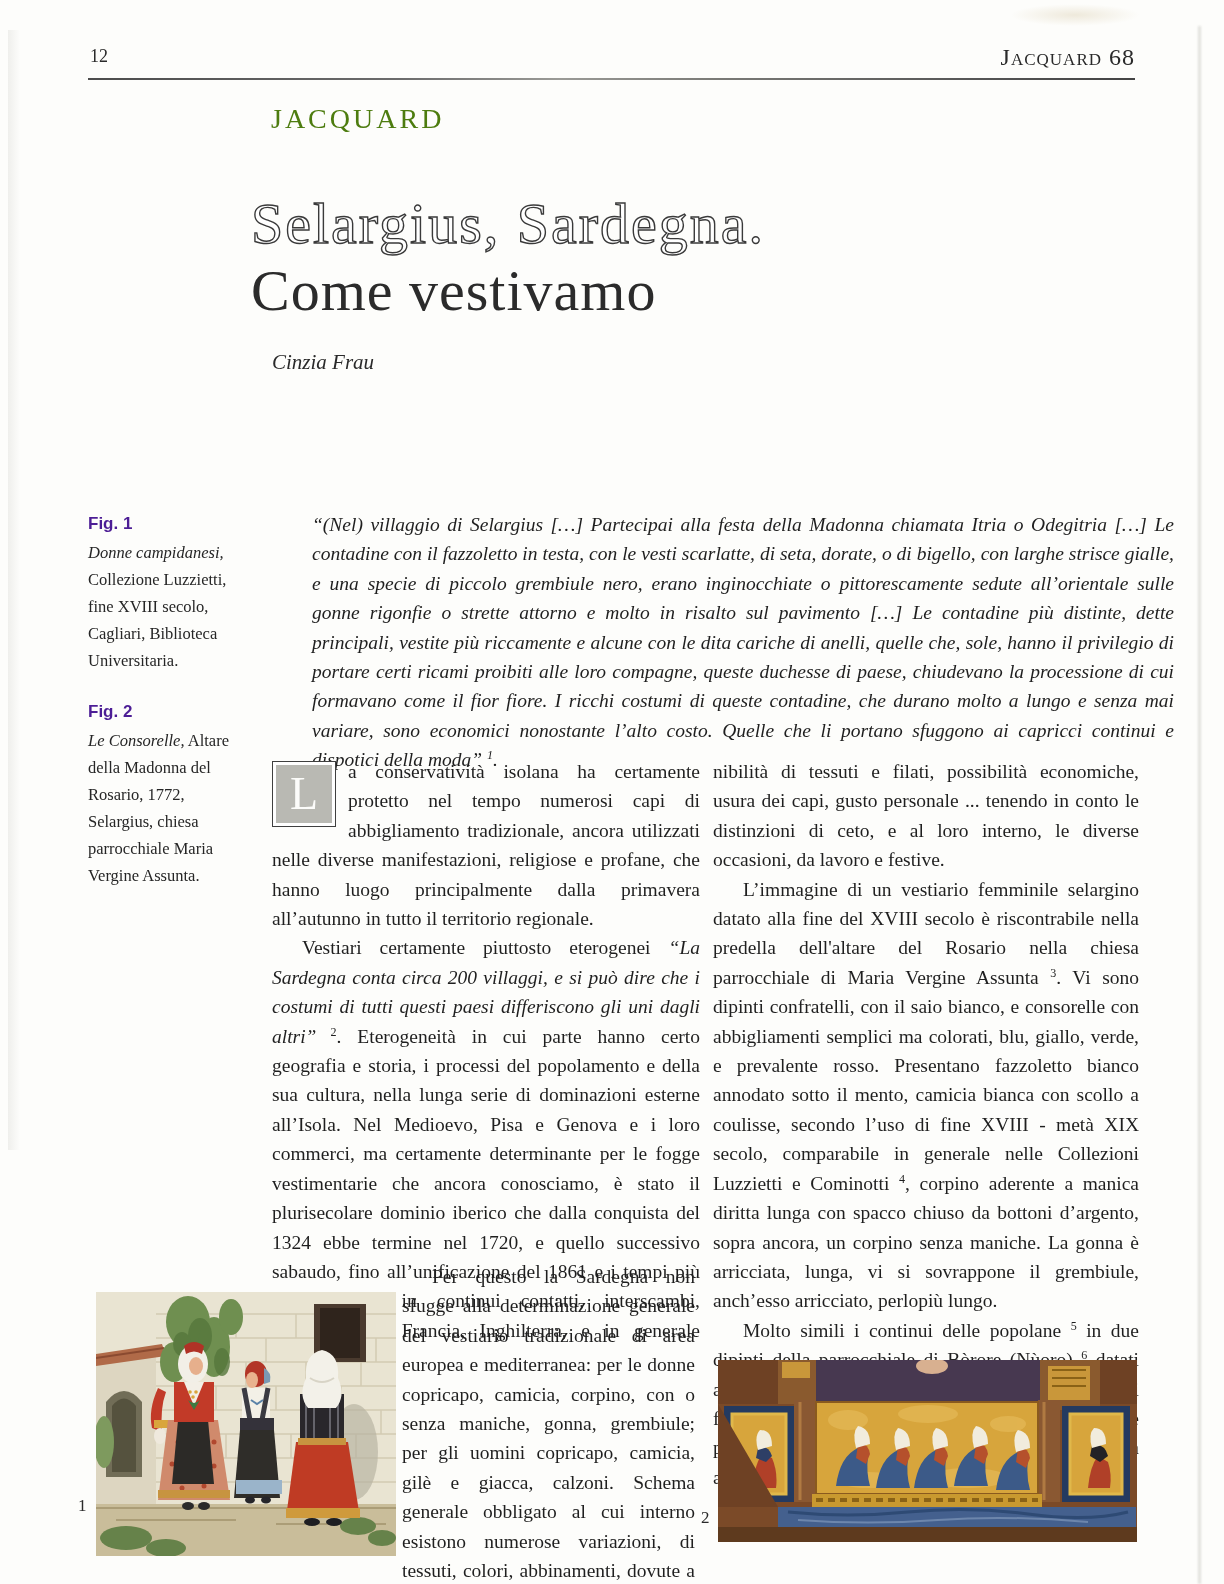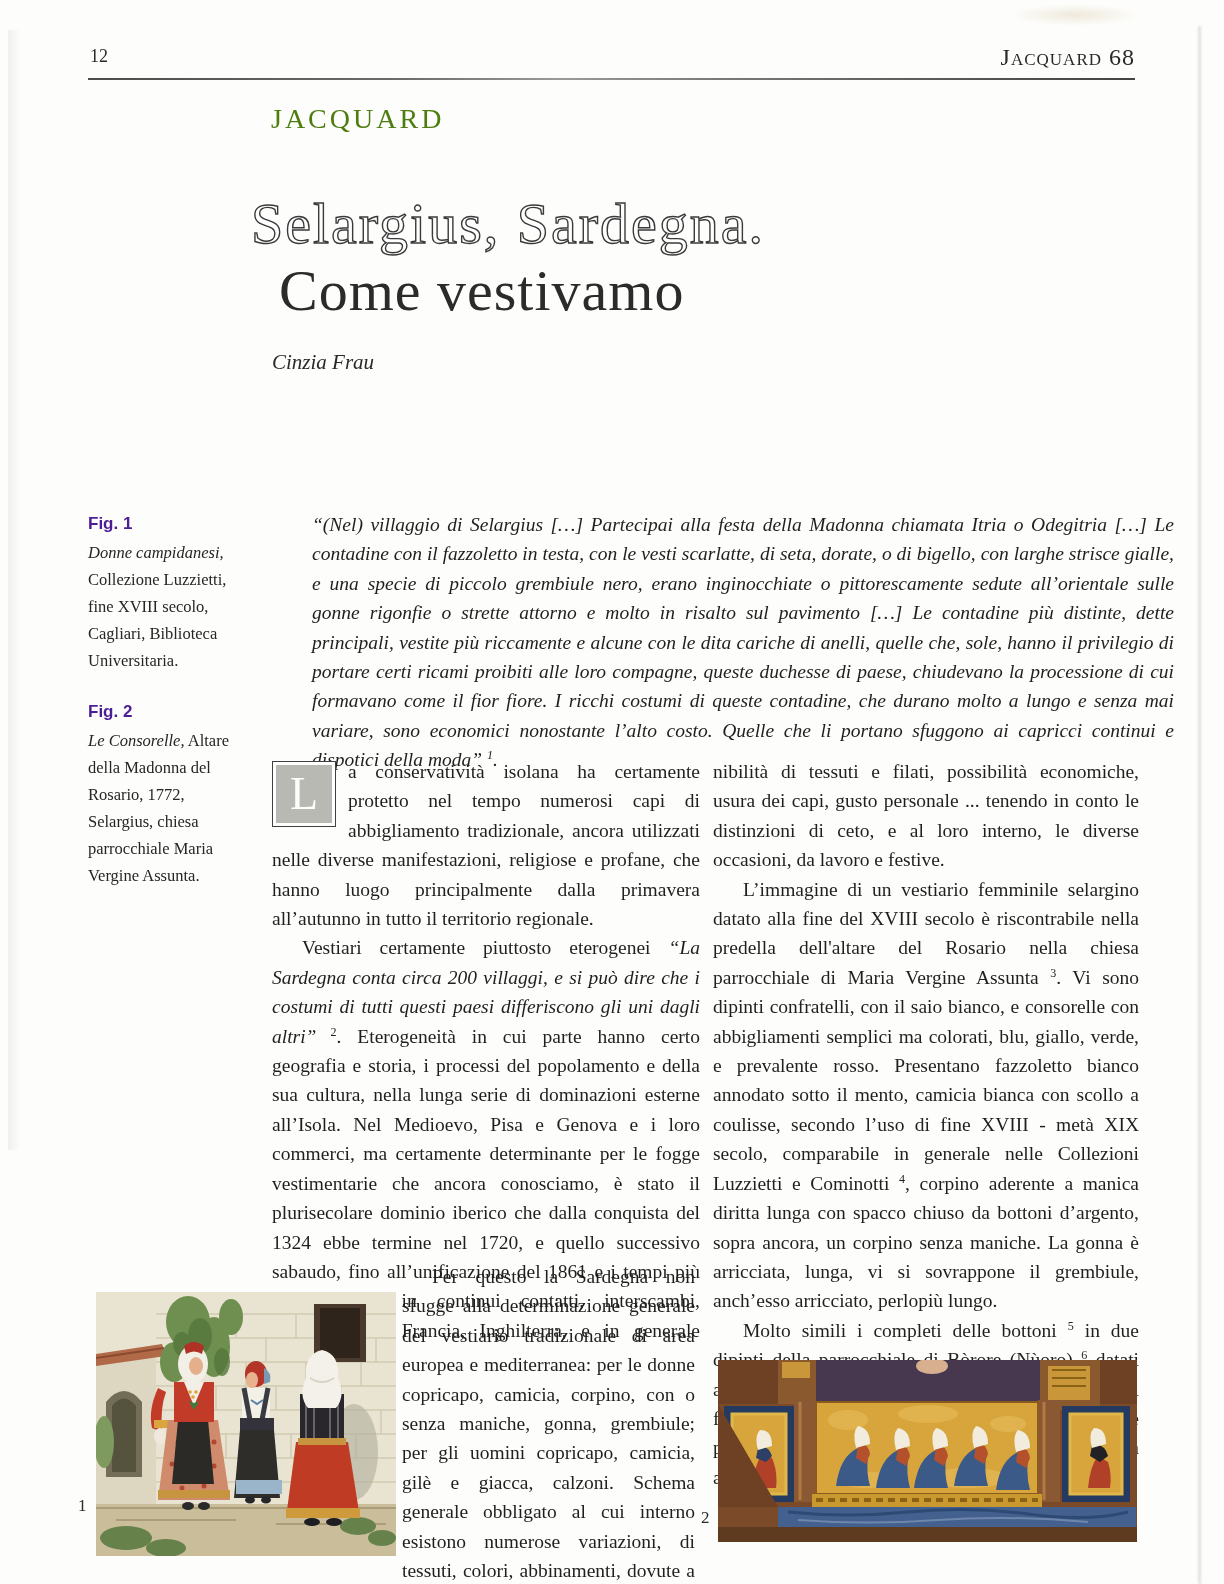--- a/index.html
+++ b/index.html
@@ -26,21 +26,21 @@
     background:linear-gradient(90deg,#4c4c4c 0%,#6c6c6c 30%,#9a9a96 45%,#7a7a76 60%,#555 85%,#444 100%);}
 
   .kicker{position:absolute;left:271px;top:103px;font-size:28px;letter-spacing:3px;color:#4d7c0f;font-family:Liberation Serif, serif;}
   .title{position:absolute;left:251px;top:190px;font-size:58px;line-height:67px;color:#3a3a3a;}
   .title .hollow{
     color:#3a3a3a;
     -webkit-text-fill-color:#ffffff;
     -webkit-text-stroke:1.4px #3a3a3a;
     letter-spacing:2px;
   }
-  .title .solid{color:#2b2b2b;letter-spacing:1px;margin-left:28px;}
+  .title .solid{color:#2b2b2b;letter-spacing:1px;}
   .author{position:absolute;left:272px;top:350px;font-style:italic;font-size:21px;color:#2a2a2a;}
 
   .sidebar{position:absolute;left:88px;top:510px;width:170px;font-size:16.5px;line-height:27px;color:#262626;}
   .figlabel{font-family:"Liberation Sans",sans-serif;font-weight:bold;font-size:17px;color:#4c1d95;margin:0 0 2px 0;}
   .figcap{margin:0 16px 24px 0;}
   .it{font-style:italic;}
 
   .quote{position:absolute;left:272px;top:510px;width:862px;
     font-style:italic;font-size:19.5px;line-height:29.4px;text-align:justify;color:#1f1f1f;margin-left:40px;}
 
@@ -111,21 +111,21 @@
     <p class="ind"><span>Vestiari certamente piuttosto eterogenei </span><span class="it">“La Sardegna conta circa 200 villaggi, e si può dire che i costumi di tutti questi paesi differiscono gli uni dagli altri”</span><sup> 2</sup><span>. Eterogeneità in cui parte hanno certo geografia e storia, i processi del popolamento e della sua cultura, nella lunga serie di dominazioni esterne all’Isola. Nel Medioevo, Pisa e Genova e i loro commerci, ma certamente determinante per le fogge vestimentarie che ancora conosciamo, è stato il plurisecolare dominio iberico che dalla conquista del 1324 ebbe termine nel 1720, e quello successivo sabaudo, fino all’unificazione del 1861 e i tempi più recenti, tutti in continui contatti, interscambi, influenze con Francia, Inghilterra, e in generale Europa, e oltre.</span></p>
   </div>
 
   <div class="narrow-p">
     <p><span>Per questo la Sardegna non sfugge alla determinazione generale del vestiario tradizionale di area europea e mediterranea: per le donne copricapo, camicia, corpino, con o senza maniche, gonna, grembiule; per gli uomini copricapo, camicia, gilè e giacca, calzoni. Schema generale obbligato al cui interno esistono numerose variazioni, di tessuti, colori, abbinamenti, dovute a excursus cronologici, effettiva dispo-</span></p>
   </div>
 
   <div id="col2" class="col">
     <p><span>nibilità di tessuti e filati, possibilità economiche, usura dei capi, gusto personale ... tenendo in conto le distinzioni di ceto, e al loro interno, le diverse occasioni, da lavoro e festive.</span></p>
     <p class="ind"><span>L’immagine di un vestiario femminile selargino datato alla fine del XVIII secolo è riscontrabile nella predella dell'altare del Rosario nella chiesa parrocchiale di Maria Vergine Assunta </span><sup>3</sup><span>. Vi sono dipinti confratelli, con il saio bianco, e consorelle con abbigliamenti semplici ma colorati, blu, giallo, verde, e prevalente rosso. Presentano fazzoletto bianco annodato sotto il mento, camicia bianca con scollo a coulisse, secondo l’uso di fine XVIII - metà XIX secolo, comparabile in generale nelle Collezioni Luzzietti e Cominotti </span><sup>4</sup><span>, corpino aderente a manica diritta lunga con spacco chiuso da bottoni d’argento, sopra ancora, un corpino senza maniche. La gonna è arricciata, lunga, vi si sovrappone il grembiule, anch’esso arricciato, perlopiù lungo.</span></p>
-    <p class="ind"><span>Molto simili i completi delle bottoni </span><sup>5</sup><span> in due dipinti della parrocchiale di Bòrore (Nùoro) </span><sup>6</sup><span> datati alla prima metà del XVIII secolo, sia per le bende o i fazzoletti bianchi, che per il il corpino senza maniche portato sopra quello con maniche, e la gonna arricciata, lunga (in</span></p>
+    <p class="ind"><span>Molto simili i continui delle popolane </span><sup>5</sup><span> in due dipinti della parrocchiale di Bòrore (Nùoro) </span><sup>6</sup><span> datati alla prima metà del XVIII secolo, sia per le bende o i fazzoletti bianchi, che per il il corpino senza maniche portato sopra quello con maniche, e la gonna arricciata, lunga (in</span></p>
   </div>
 
   <svg id="fig1" class="figimg" width="300" height="264" viewBox="0 0 300 264">
     <rect x="0" y="0" width="300" height="264" fill="#e9e4d2"></rect>
 
     <g stroke="#d2cab3" stroke-width="1.5" fill="none">
       <path d="M60 22 H300 M60 46 H300 M60 70 H300 M60 94 H300 M60 118 H300 M60 142 H300 M60 166 H300 M60 190 H300"></path>
       <path d="M90 22 V46 M140 22 V46 M200 22 V46 M255 22 V46 M115 46 V70 M170 46 V70 M230 46 V70 M280 46 V70 M95 70 V94 M150 70 V94 M210 70 V94 M265 70 V94 M120 94 V118 M180 94 V118 M245 94 V118 M100 118 V142 M160 118 V142 M225 118 V142 M285 118 V142 M130 142 V166 M195 142 V166 M260 142 V166 M110 166 V190 M175 166 V190 M240 166 V190"></path>
     </g>
 

